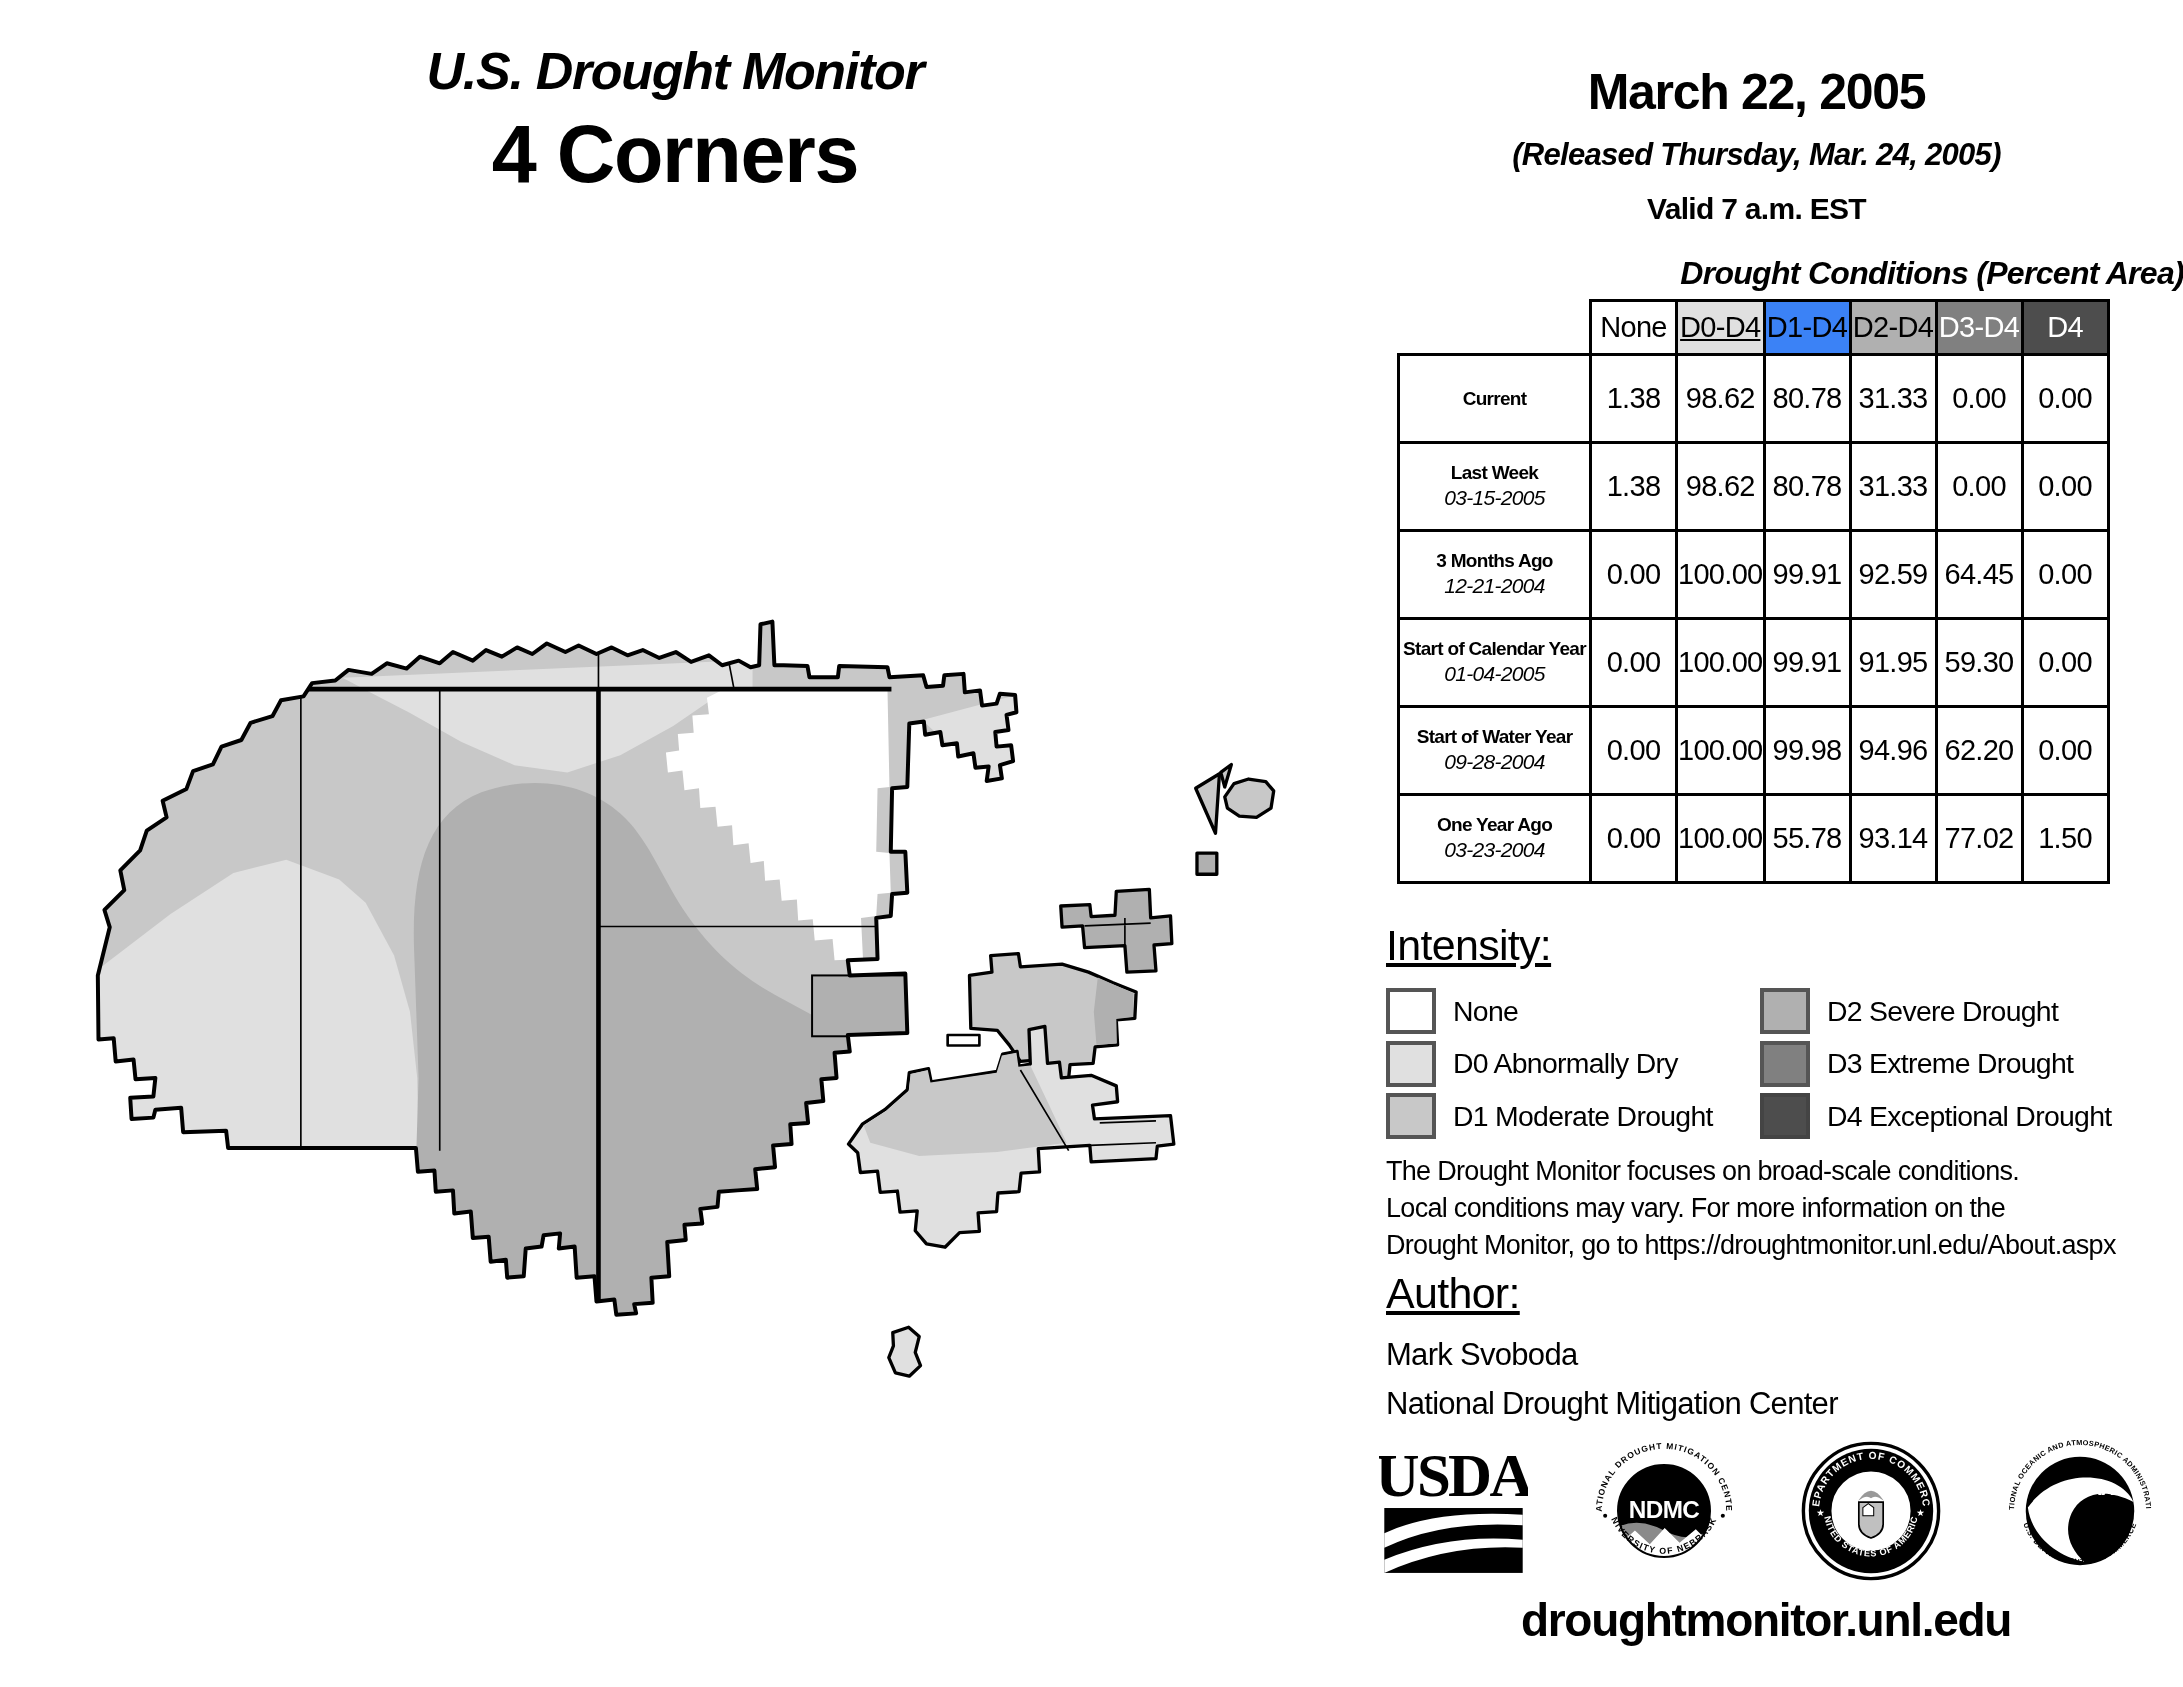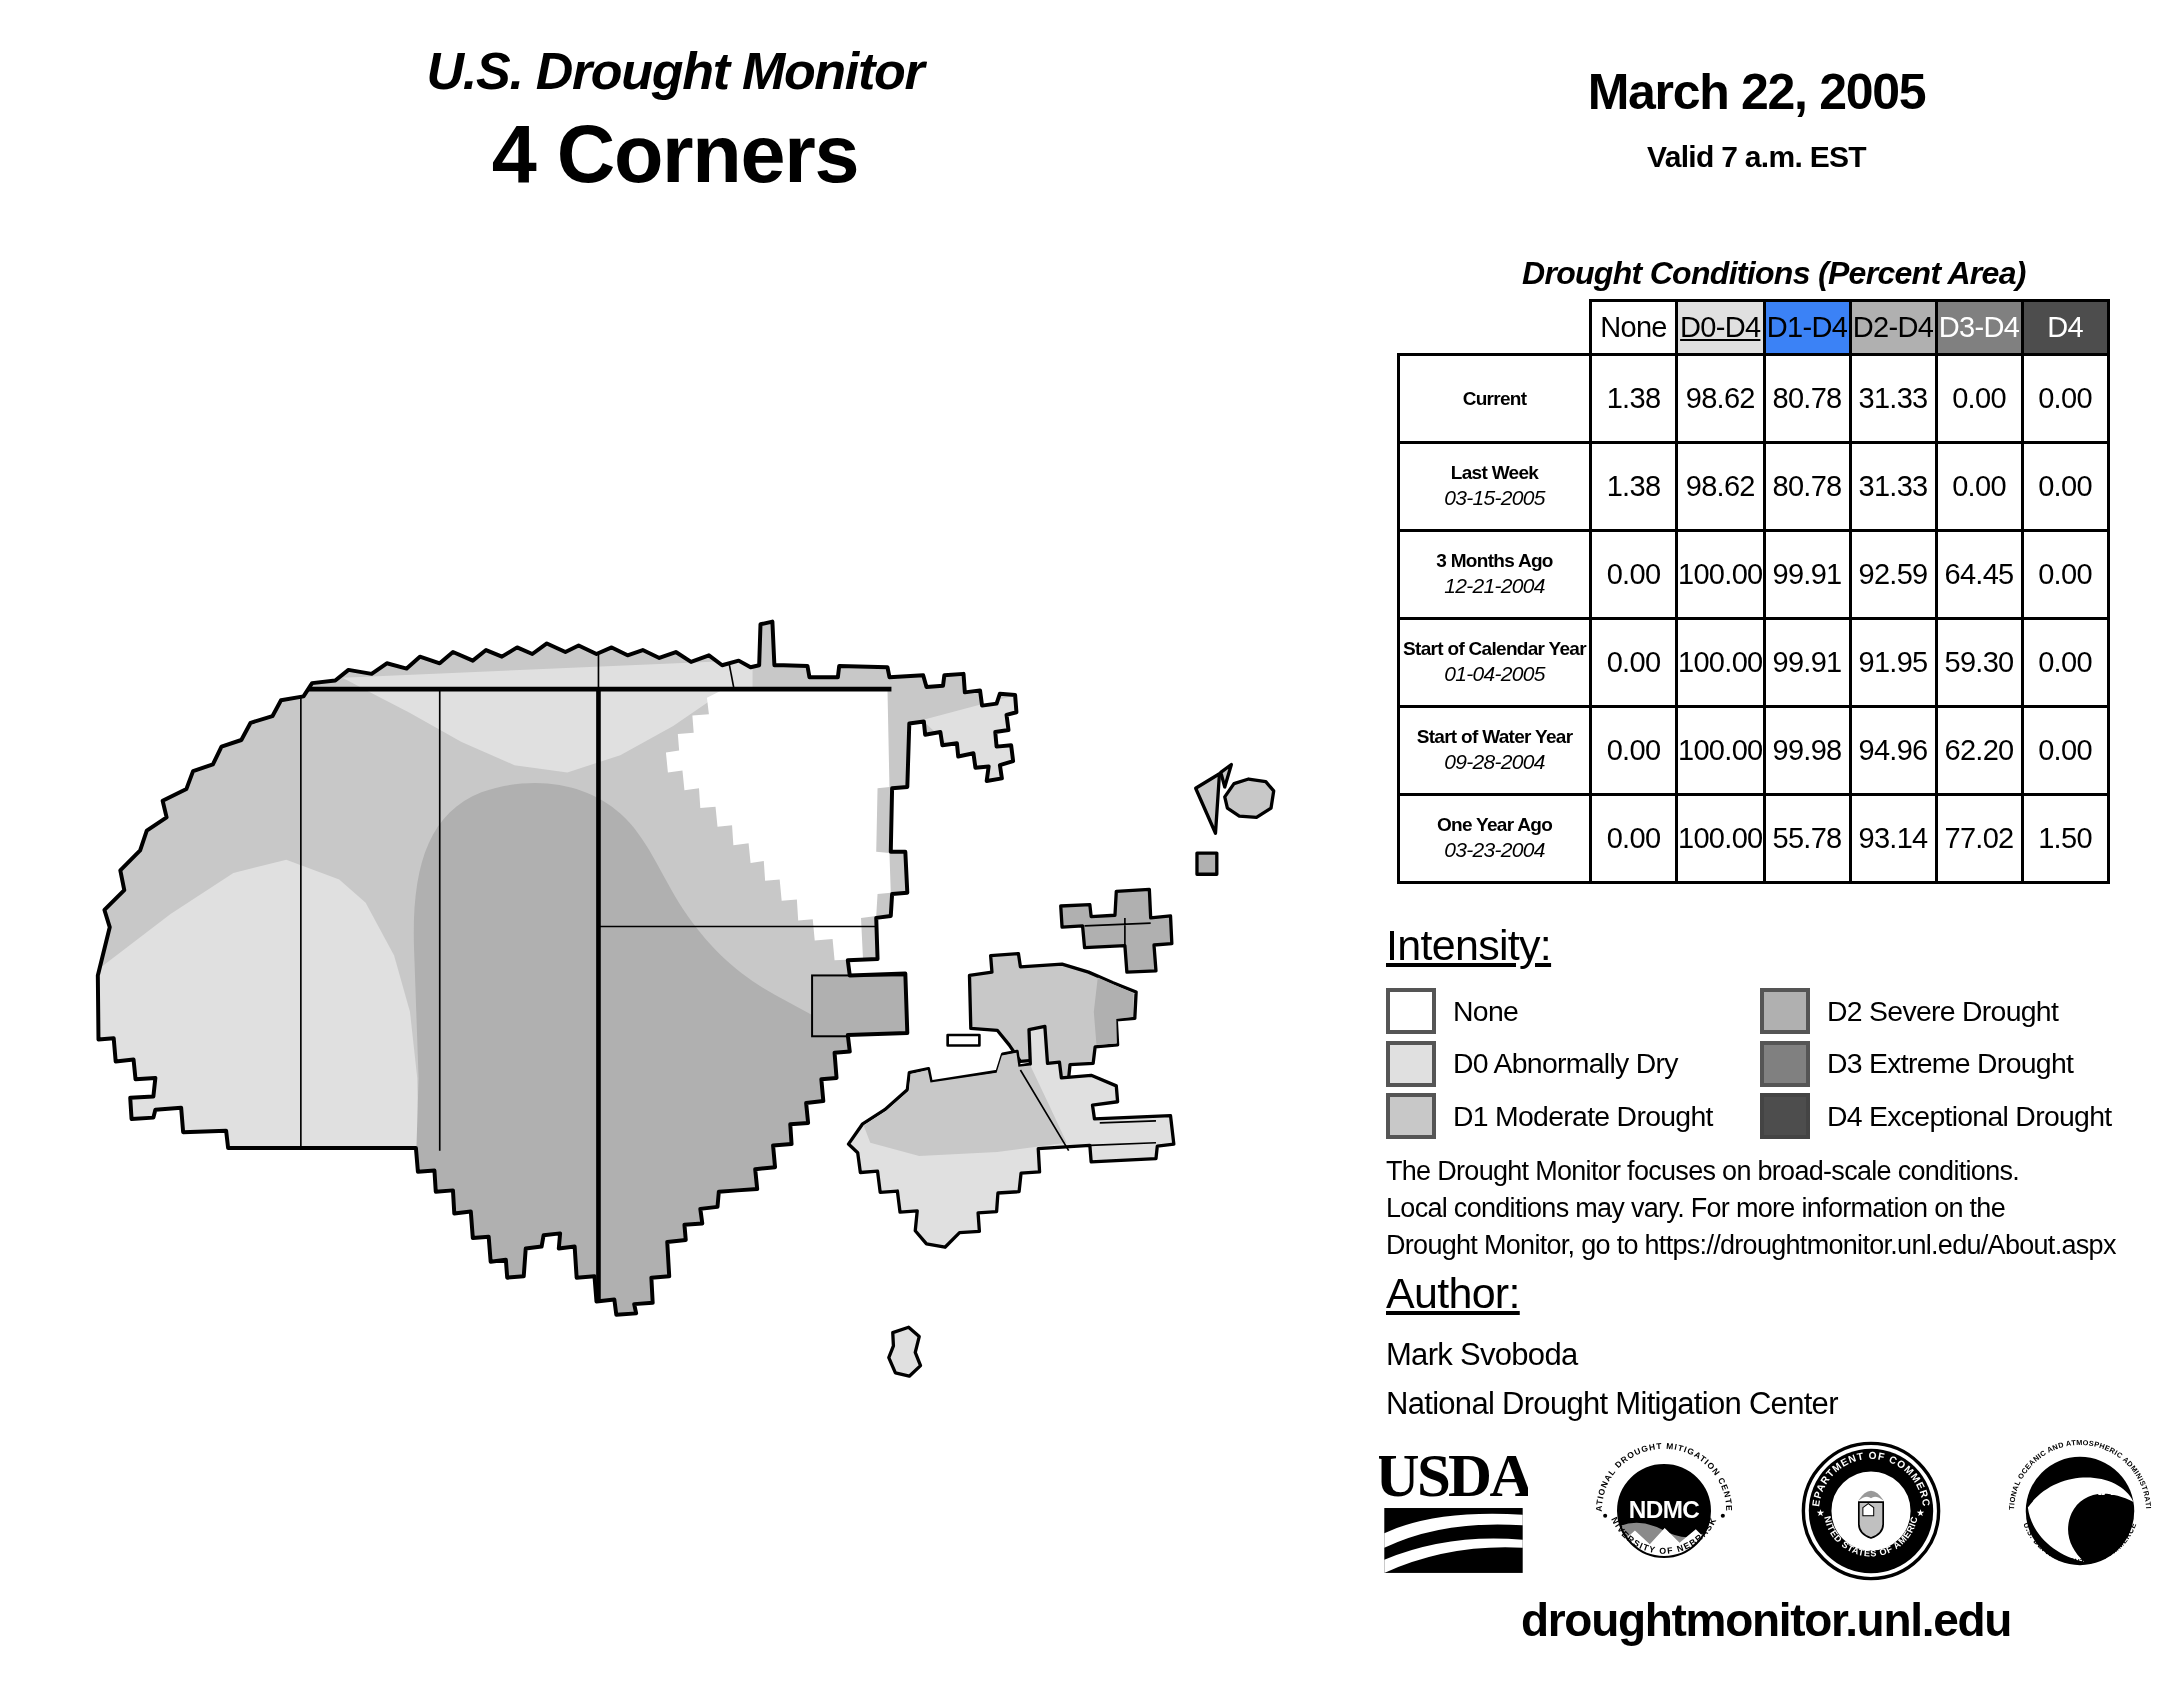--- a/index.html
+++ b/index.html
@@ -9,21 +9,21 @@
   }
   
   .title-block{position:absolute;left:93px;top:41px;width:1164px;text-align:center;}
   .title-line1{font-size:52px;font-weight:bold;font-style:italic;letter-spacing:-1.3px;}
   .title-line2{font-size:81px;font-weight:bold;letter-spacing:-1.3px;margin-top:6.6px;}
   .date-block{position:absolute;left:1343px;top:63px;width:827px;text-align:center;}
   .date-main{font-size:50px;font-weight:bold;letter-spacing:-1.3px;}
   .date-released{font-size:31px;font-weight:bold;font-style:italic;margin-top:16px;letter-spacing:-0.7px;}
   .date-valid{font-size:30px;font-weight:bold;margin-top:18.5px;letter-spacing:-0.7px;}
   
-  .table-title{position:absolute;left:1522px;top:255px;width:662px;text-align:left;
+  .table-title{position:absolute;left:1522px;top:255px;width:662px;text-align:right;
     font-size:32px;font-style:italic;font-weight:bold;letter-spacing:-0.7px;}
   table.dm{position:absolute;left:1397px;top:299px;border-collapse:collapse;}
   table.dm th,table.dm td{border:3.3px solid #000;padding:0;text-align:center;vertical-align:middle;}
   table.dm th.empty{border:none;background:transparent;}
   table.dm tr.hdr{height:54px;}
   table.dm tr.row{height:88px;}
   table.dm th{font-size:29px;font-weight:normal;letter-spacing:-0.7px;}
   td.val{font-size:29px;letter-spacing:-0.7px;background:#fff;}
   td.rlabel{background:#fff;padding:2.6px 4px;}
   .rl{font-size:19px;font-weight:bold;line-height:1.04;letter-spacing:-0.7px;}
@@ -69,20 +69,21 @@
 
 <div class="page">
 
   <div class="title-block">
     <div class="title-line1">U.S. Drought Monitor</div>
     <div class="title-line2">4 Corners</div>
   </div>
 
   <div class="date-block">
     <div class="date-main">March 22, 2005</div>
+    <div class="date-released">(Released Thursday, Mar. 24, 2005)</div>
     <div class="date-valid">Valid 7 a.m. EST</div>
   </div>
 
   <div class="table-title">Drought Conditions (Percent Area)</div>
   <table class="dm">
     <colgroup>
       <col style="width:192px">
         <col style="width:86px">
         <col style="width:86px">
       <col style="width:86px">

